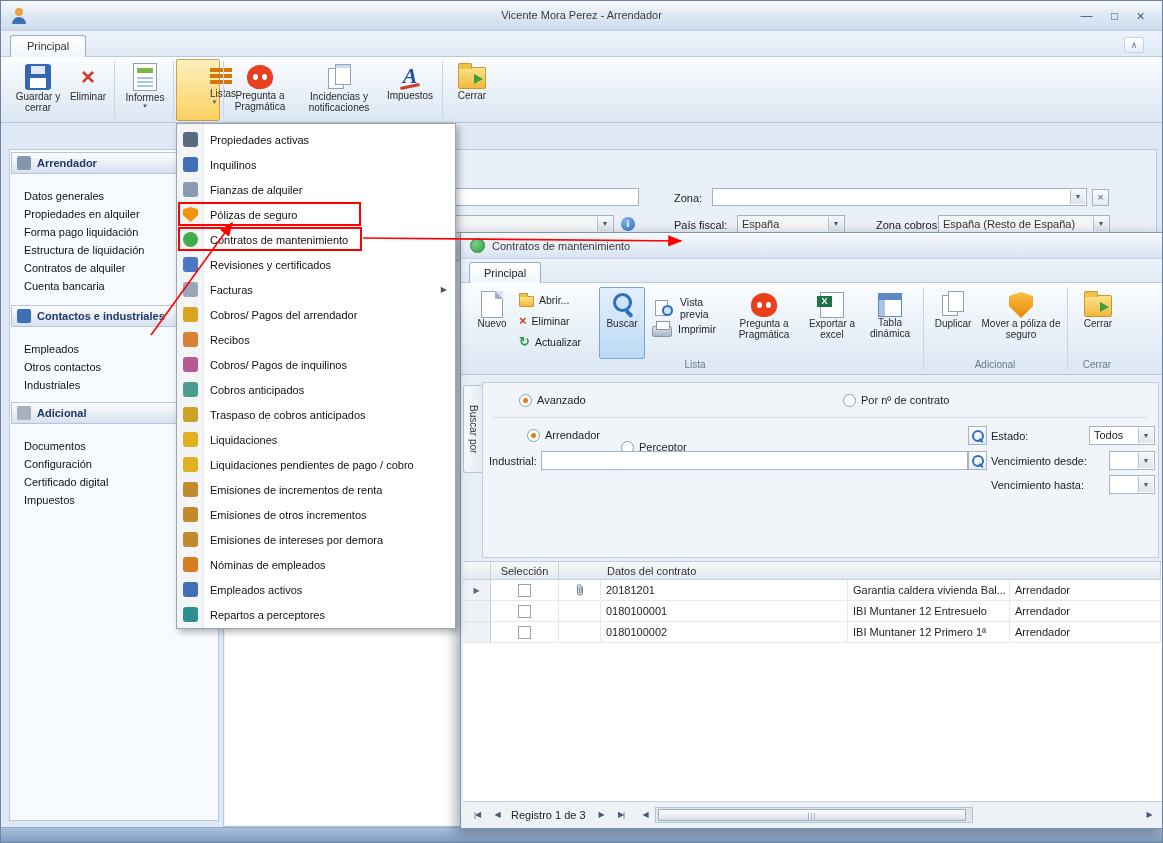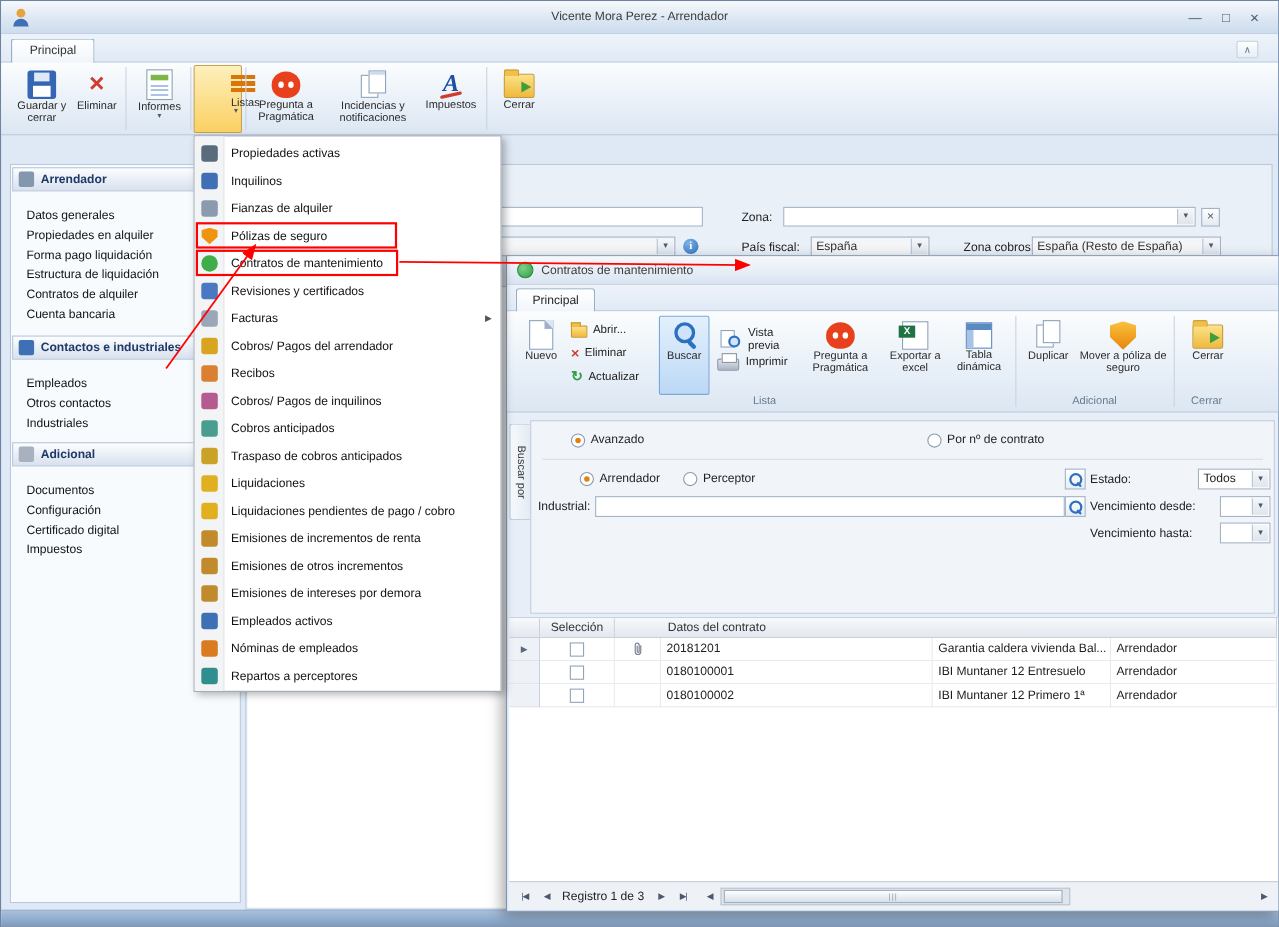--- a/index.html
+++ b/index.html
@@ -406,26 +406,26 @@
     </div>
     <div class="mitem">
       <span class="micon" style="background: rgb(192, 138, 45);"></span>
       <span class="mlabel">Emisiones de otros incrementos</span>
     </div>
     <div class="mitem">
       <span class="micon" style="background: rgb(192, 138, 45);"></span>
       <span class="mlabel">Emisiones de intereses por demora</span>
     </div>
     <div class="mitem">
+      <span class="micon" style="background: rgb(217, 123, 32);"></span>
+      <span class="mlabel">Nóminas de empleados</span>
+    </div>
+    <div class="mitem">
       <span class="micon" style="background: rgb(63, 111, 181);"></span>
       <span class="mlabel">Empleados activos</span>
-    </div>
-    <div class="mitem">
-      <span class="micon" style="background: rgb(217, 123, 32);"></span>
-      <span class="mlabel">Nóminas de empleados</span>
     </div>
     <div class="mitem">
       <span class="micon" style="background: rgb(47, 143, 143);"></span>
       <span class="mlabel">Repartos a perceptores</span>
     </div>
   </div>
 
   <div class="subwindow">
     <div class="sub-title">
       <span class="greenball"></span>
@@ -512,21 +512,21 @@
       <div class="radio" style="left:360px; top:9px;">
         <span class="rdot"></span>
         <span>Por nº de contrato</span>
       </div>
       <div class="pdivider"></div>
 
       <div class="radio sel" style="left:44px; top:44px;">
         <span class="rdot"></span>
         <span>Arrendador</span>
       </div>
-      <div class="radio" style="left:138px; top:44px;">
+      <div class="radio" style="left:138px; top:56px;">
         <span class="rdot"></span>
         <span>Perceptor</span>
       </div>
       <div class="magbtn" style="left:485px; top:43px;"></div>
       <div class="flabel" style="left:508px; top:45px;">Estado:</div>
       <div class="combo" style="left:606px; top:43px; width:66px; height:19px;">
         <span>Todos</span>
         <span class="ca">▼</span>
       </div>
 

